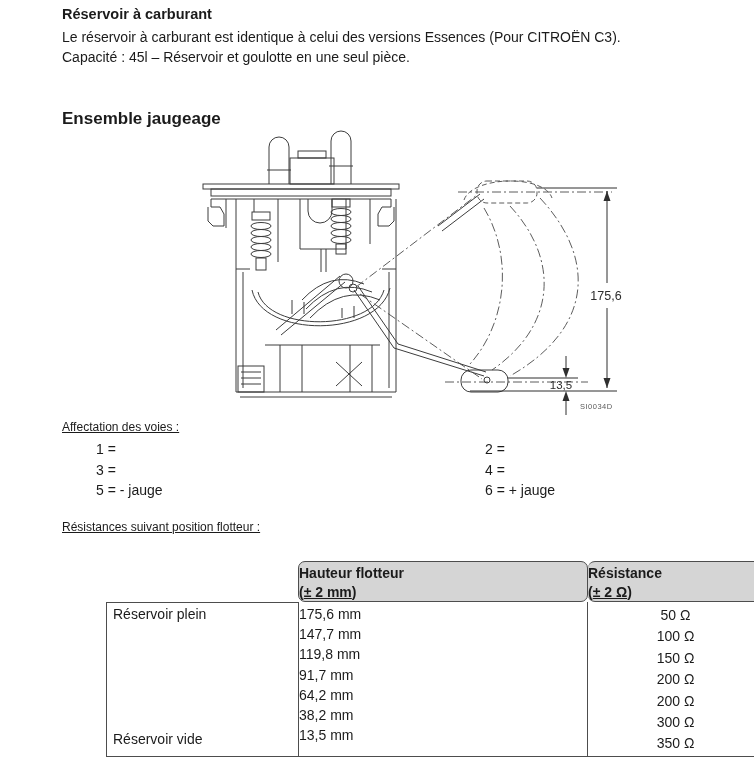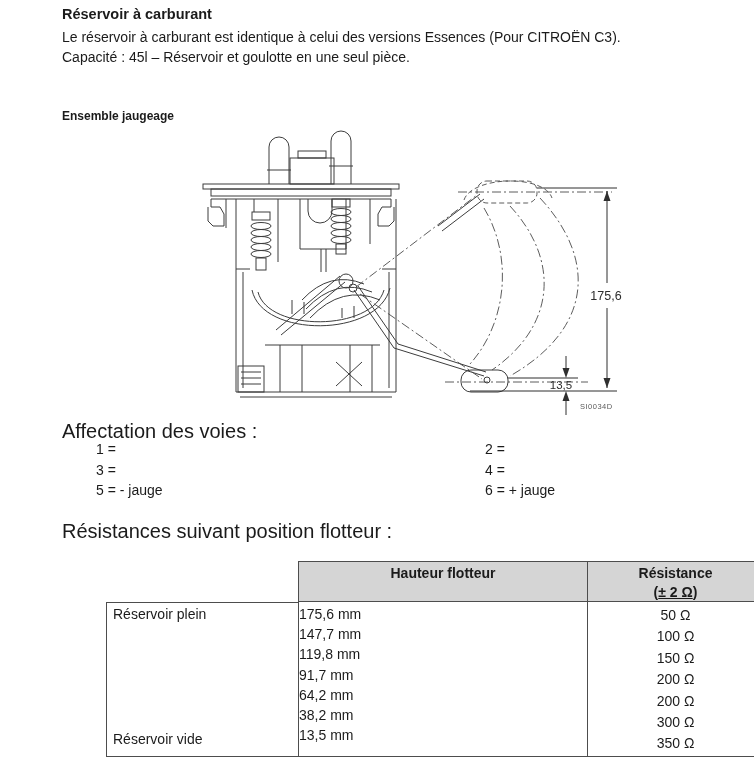--- a/index.html
+++ b/index.html
@@ -4,36 +4,36 @@
 <style>
   html,body{margin:0;padding:0;background:#ffffff;}
   .page{
     position:relative;width:754px;height:775px;background:#ffffff;
     font-family:"Liberation Sans","DejaVu Sans",sans-serif;
     color:#1b1b1b;overflow:hidden;margin-left:40px;
   }
   .abs{position:absolute;}
   .h1{left:22px;top:6px;font-size:14.5px;font-weight:bold;}
   .para{left:22px;top:27px;font-size:14px;line-height:20px;}
-  .h2{left:22px;top:109px;font-size:12px;font-weight:bold;}
+  .h2{left:22px;top:109px;font-size:17px;font-weight:bold;}
   .diagram{left:0;top:120px;}
   .diagram text{font-family:"Liberation Sans","DejaVu Sans",sans-serif;}
   .dim-label{font-size:12.5px;fill:#2d2d2d;}
   .dim-small{font-size:11.5px;fill:#2d2d2d;}
   .fig-ref{font-size:7.5px;fill:#5a5a5a;letter-spacing:.5px;}
-  .sec-head{font-size:20px;}
+  .sec-head{font-size:12px;text-decoration:underline;}
   .voies-head{left:22px;top:420px;}
   .voies-col{font-size:14px;line-height:20.7px;}
   .voies-left{left:56px;top:439px;}
   .voies-right{left:445px;top:439px;}
   .res-head{left:22px;top:520px;}
   .tbl{left:66px;top:561px;width:658px;font-size:14px;}
   .tbl-grid{display:grid;grid-template-columns:192px 290px 176px;}
-  .th{background:#d5d5d5;font-weight:bold;text-align:center;height:41px;
-      box-sizing:border-box;padding-top:2px;line-height:19px;}
+  .th{background:#d5d5d5;font-weight:bold;text-align:left;height:41px;
+      box-sizing:border-box;padding-top:2px;line-height:19px;border-radius:7px;}
   .th2{border:1px solid #4d4d4d;}
   .th3{border:1px solid #4d4d4d;border-left:none;}
   .th-empty{background:#ffffff;}
   .tol u{text-decoration:underline;}
   .td{box-sizing:border-box;height:155px;}
   .td1{border:1px solid #4d4d4d;border-right:none;position:relative;
        padding-left:2px;}
   .td2{border:1px solid #4d4d4d;border-top:none;text-align:left;padding-top:2px;}
   .td3{border:1px solid #4d4d4d;border-top:none;border-left:none;
        text-align:center;padding-top:3px;}
@@ -191,20 +191,21 @@
     <div>6 = + jauge</div>
   </div>
 
   <div class="abs sec-head res-head">Résistances suivant position flotteur :</div>
 
   <div class="abs tbl">
     <div class="tbl-grid">
       <div class="th th-empty"></div>
       <div class="th th2">
         <div>Hauteur flotteur</div>
+        <div class="tol"><span>(</span><u>± 2 mm</u><span>)</span></div>
       </div>
       <div class="th th3">
         <div>Résistance</div>
         <div class="tol"><span>(</span><u>± 2 Ω</u><span>)</span></div>
       </div>
 
       <div class="td td1">
         <span class="label-top">Réservoir plein</span>
         <span class="label-bottom">Réservoir vide</span>
       </div>

